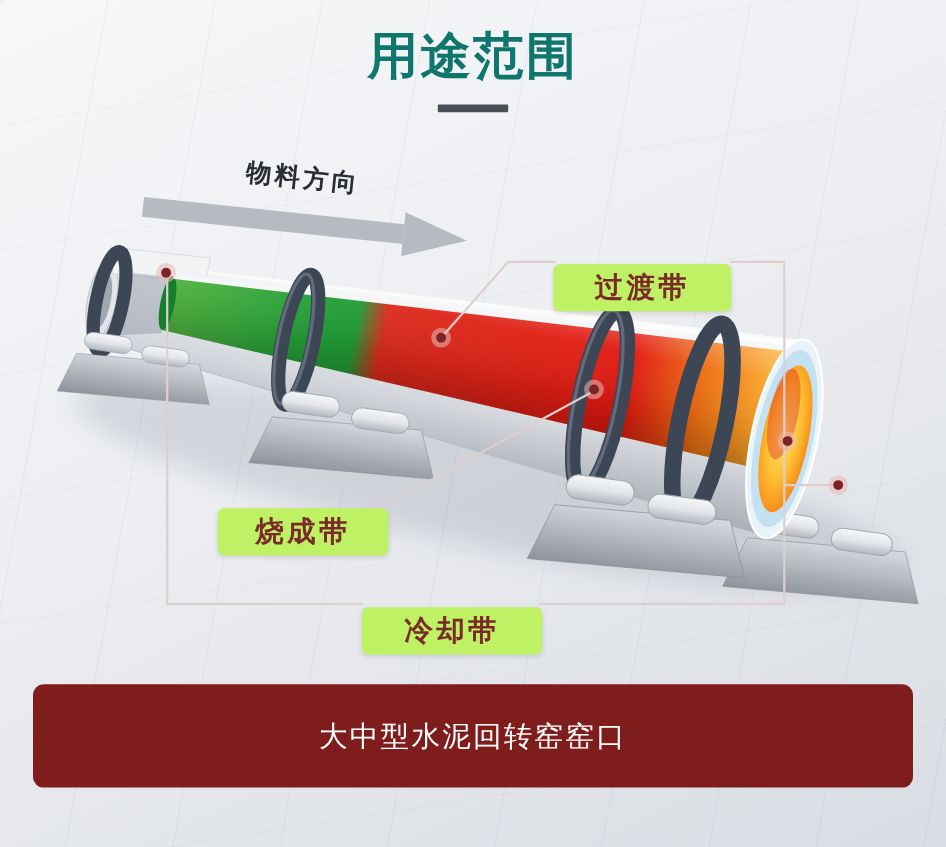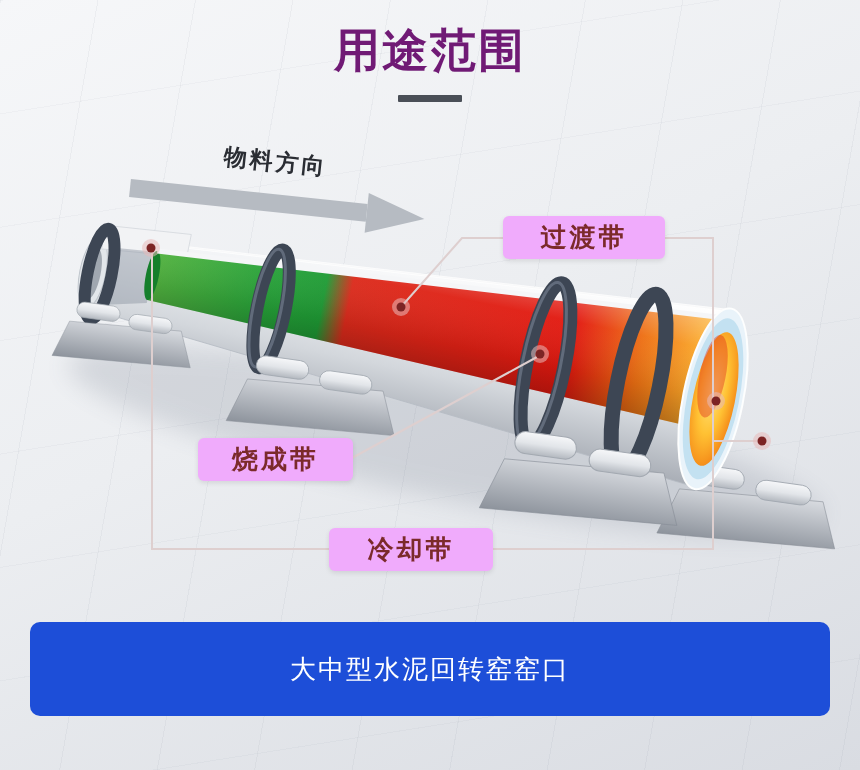--- a/index.html
+++ b/index.html
@@ -10,41 +10,41 @@
   }
   .floor{
     position:absolute;inset:0;z-index:0;opacity:.55;
     background:
       repeating-linear-gradient(100deg, rgba(110,120,138,.12) 0 1px, transparent 1px 96px),
       repeating-linear-gradient(171deg, rgba(110,120,138,.09) 0 1px, transparent 1px 112px);
   }
   .layer{position:absolute;inset:0;z-index:1;}
   header{position:absolute;top:20px;left:0;width:100%;text-align:center;z-index:3;}
   .title{
-    font-size:46px;font-weight:bold;color:#701a75;letter-spacing:2px;margin:0;
+    font-size:46px;font-weight:bold;color:#0f766e;letter-spacing:2px;margin:0;
   }
   .title-underline{
     width:64px;height:7px;background:#4a4f57;border-radius:1px;margin:13px auto 0;
   }
   .dir-label{
     position:absolute;left:224px;top:141px;z-index:3;
     font-size:23px;font-weight:bold;color:#2a2d33;letter-spacing:3px;
     transform:rotate(6deg);transform-origin:left center;
   }
   .zone-label{
     position:absolute;z-index:4;display:flex;align-items:center;justify-content:center;
-    background:#f0abfc;border-radius:6px;color:#7b2a2a;font-weight:bold;
-    font-size:26px;letter-spacing:3px;box-shadow:0 2px 5px rgba(0,0,0,.10);
+    background:#bef264;border-radius:6px;color:#7b2a2a;font-weight:bold;
+    font-size:26px;letter-spacing:3px;box-shadow:0 2px 5px rgba(0,0,0,.10);margin-top:24px;
   }
   .lbl-transition{left:503px;top:216px;width:162px;height:43px;}
   .lbl-burning{left:198px;top:438px;width:155px;height:43px;text-align:right;}
   .lbl-cooling{left:329px;top:528px;width:164px;height:43px;}
   .caption{
     position:absolute;left:30px;top:622px;width:800px;height:94px;z-index:3;
-    background:#1d4ed8;border-radius:10px;color:#ffffff;
+    background:#7f1d1d;border-radius:10px;color:#ffffff;
     display:flex;align-items:center;justify-content:center;
     font-size:26px;letter-spacing:2px;
   }
 </style>
 </head>
 <body>
 
 <div class="floor"></div>
 
 <header>

